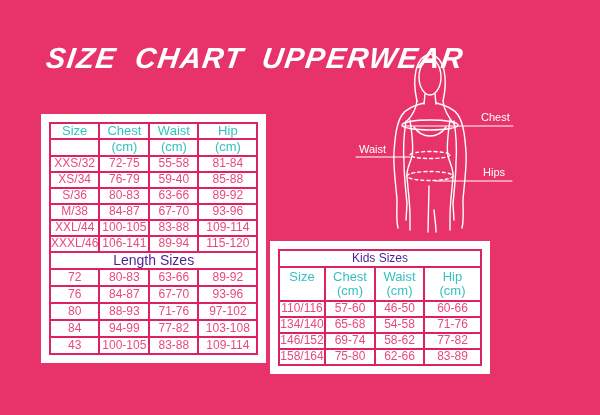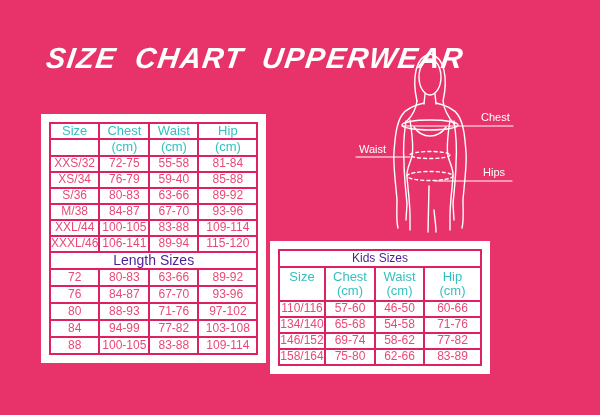--- a/index.html
+++ b/index.html
@@ -119,21 +119,21 @@
           <td>71-76</td>
           <td>97-102</td>
         </tr>
         <tr>
           <td>84</td>
           <td>94-99</td>
           <td>77-82</td>
           <td>103-108</td>
         </tr>
         <tr>
-          <td>88</td>
+          <td>43</td>
           <td>100-105</td>
           <td>83-88</td>
           <td>109-114</td>
         </tr>
       </tbody>
   </table>
 </div>
 
 <div class="tblwrap" style="left:270px; top:241px;">
   <table class="kids">

